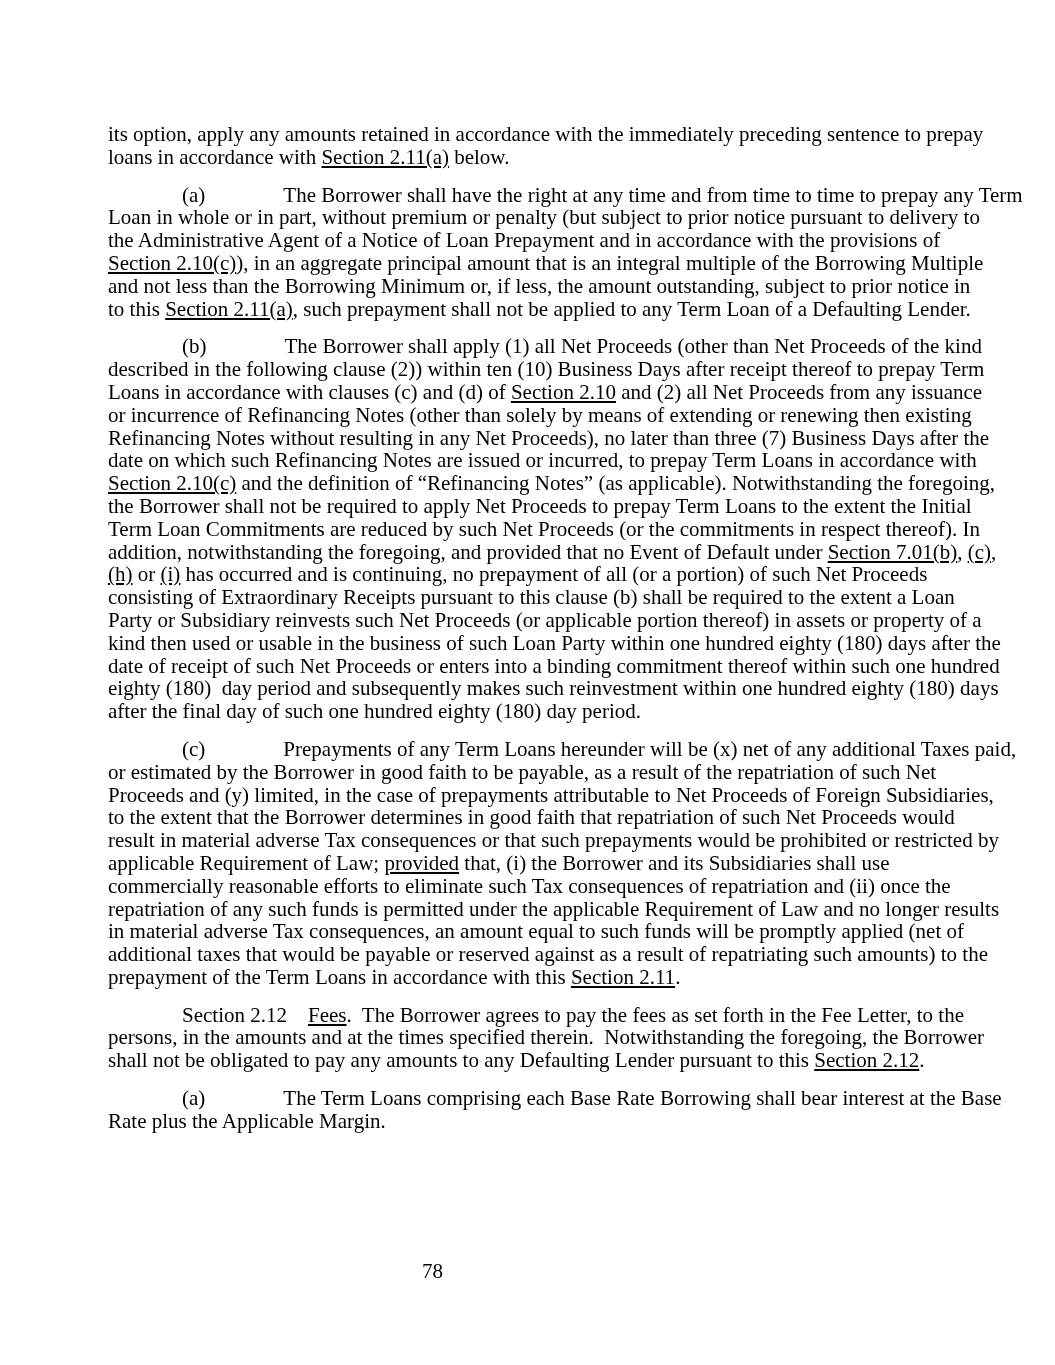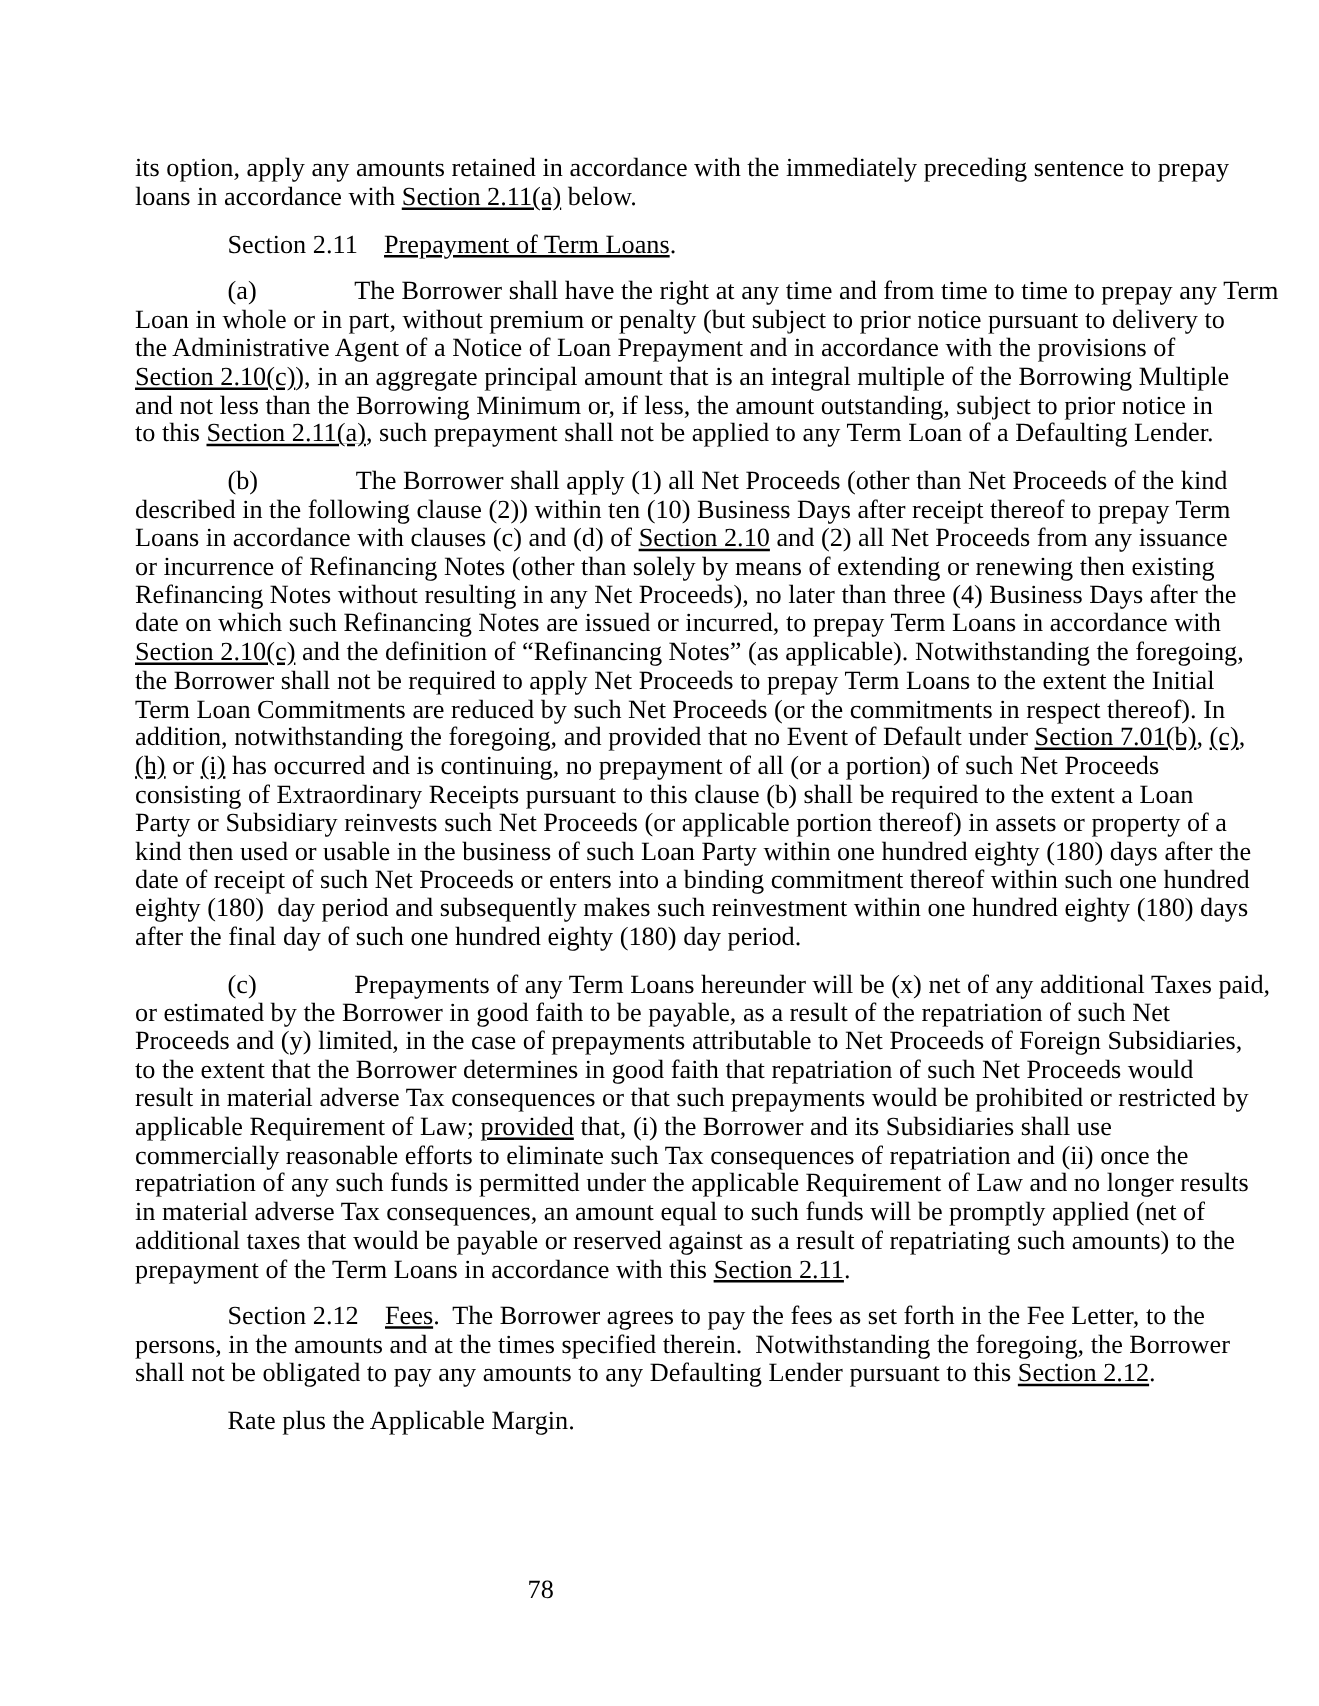--- a/index.html
+++ b/index.html
@@ -55,37 +55,34 @@
 </style>
 </head>
 <body>
 
 <div class="page">
   <div class="content">
     <div class="para body">
         <div class="line"><span>its option, apply any amounts retained in accordance with the immediately preceding sentence to prepay</span></div>
         <div class="line"><span>loans in accordance with </span><span class="u">Section 2.11(a)</span><span> below.</span></div>
       </div>
-    <div class="para indented heading">
-        <div class="line"><span>Section 2.11</span><span class="tab"></span><span class="u">Prepayment of Term Loans</span><span>.</span></div>
-      </div>
     <div class="para indented clause">
         <div class="line"><span>(a)</span><span class="tab"></span><span>The Borrower shall have the right at any time and from time to time to prepay any Term</span></div>
         <div class="line"><span>Loan in whole or in part, without premium or penalty (but subject to prior notice pursuant to delivery to</span></div>
         <div class="line"><span>the Administrative Agent of a Notice of Loan Prepayment and in accordance with the provisions of</span></div>
         <div class="line"><span class="u">Section 2.10(c)</span><span>), in an aggregate principal amount that is an integral multiple of the Borrowing Multiple</span></div>
         <div class="line"><span>and not less than the Borrowing Minimum or, if less, the amount outstanding, subject to prior notice in</span></div>
         <div class="line"><span>to this </span><span class="u">Section 2.11(a)</span><span>, such prepayment shall not be applied to any Term Loan of a Defaulting Lender.</span></div>
       </div>
     <div class="para indented clause">
         <div class="line"><span>(b)</span><span class="tab"></span><span>The Borrower shall apply (1) all Net Proceeds (other than Net Proceeds of the kind</span></div>
         <div class="line"><span>described in the following clause (2)) within ten (10) Business Days after receipt thereof to prepay Term</span></div>
         <div class="line"><span>Loans in accordance with clauses (c) and (d) of </span><span class="u">Section 2.10</span><span> and (2) all Net Proceeds from any issuance</span></div>
         <div class="line"><span>or incurrence of Refinancing Notes (other than solely by means of extending or renewing then existing</span></div>
-        <div class="line"><span>Refinancing Notes without resulting in any Net Proceeds), no later than three (4) Business Days after the</span></div>
+        <div class="line"><span>Refinancing Notes without resulting in any Net Proceeds), no later than three (7) Business Days after the</span></div>
         <div class="line"><span>date on which such Refinancing Notes are issued or incurred, to prepay Term Loans in accordance with</span></div>
         <div class="line"><span class="u">Section 2.10(c)</span><span> and the definition of “Refinancing Notes” (as applicable). Notwithstanding the foregoing,</span></div>
         <div class="line"><span>the Borrower shall not be required to apply Net Proceeds to prepay Term Loans to the extent the Initial</span></div>
         <div class="line"><span>Term Loan Commitments are reduced by such Net Proceeds (or the commitments in respect thereof). In</span></div>
         <div class="line"><span>addition, notwithstanding the foregoing, and provided that no Event of Default under </span><span class="u">Section 7.01(b)</span><span>, </span><span class="u">(c)</span><span>,</span></div>
         <div class="line"><span class="u">(h)</span><span> or </span><span class="u">(i)</span><span> has occurred and is continuing, no prepayment of all (or a portion) of such Net Proceeds</span></div>
         <div class="line"><span>consisting of Extraordinary Receipts pursuant to this clause (b) shall be required to the extent a Loan</span></div>
         <div class="line"><span>Party or Subsidiary reinvests such Net Proceeds (or applicable portion thereof) in assets or property of a</span></div>
         <div class="line"><span>kind then used or usable in the business of such Loan Party within one hundred eighty (180) days after the</span></div>
         <div class="line"><span>date of receipt of such Net Proceeds or enters into a binding commitment thereof within such one hundred</span></div>
@@ -104,17 +101,18 @@
         <div class="line"><span>in material adverse Tax consequences, an amount equal to such funds will be promptly applied (net of</span></div>
         <div class="line"><span>additional taxes that would be payable or reserved against as a result of repatriating such amounts) to the</span></div>
         <div class="line"><span>prepayment of the Term Loans in accordance with this </span><span class="u">Section 2.11</span><span>.</span></div>
       </div>
     <div class="para indented heading">
         <div class="line"><span>Section 2.12</span><span class="tab"></span><span class="u">Fees</span><span>.  The Borrower agrees to pay the fees as set forth in the Fee Letter, to the</span></div>
         <div class="line"><span>persons, in the amounts and at the times specified therein.  Notwithstanding the foregoing, the Borrower</span></div>
         <div class="line"><span>shall not be obligated to pay any amounts to any Defaulting Lender pursuant to this </span><span class="u">Section 2.12</span><span>.</span></div>
       </div>
     <div class="para indented clause">
+        <div class="line"><span>(a)</span><span class="tab"></span><span>The Term Loans comprising each Base Rate Borrowing shall bear interest at the Base</span></div>
         <div class="line"><span>Rate plus the Applicable Margin.</span></div>
       </div>
   </div>
   <div class="footer">78</div>
 </div>
 
 </body></html>

